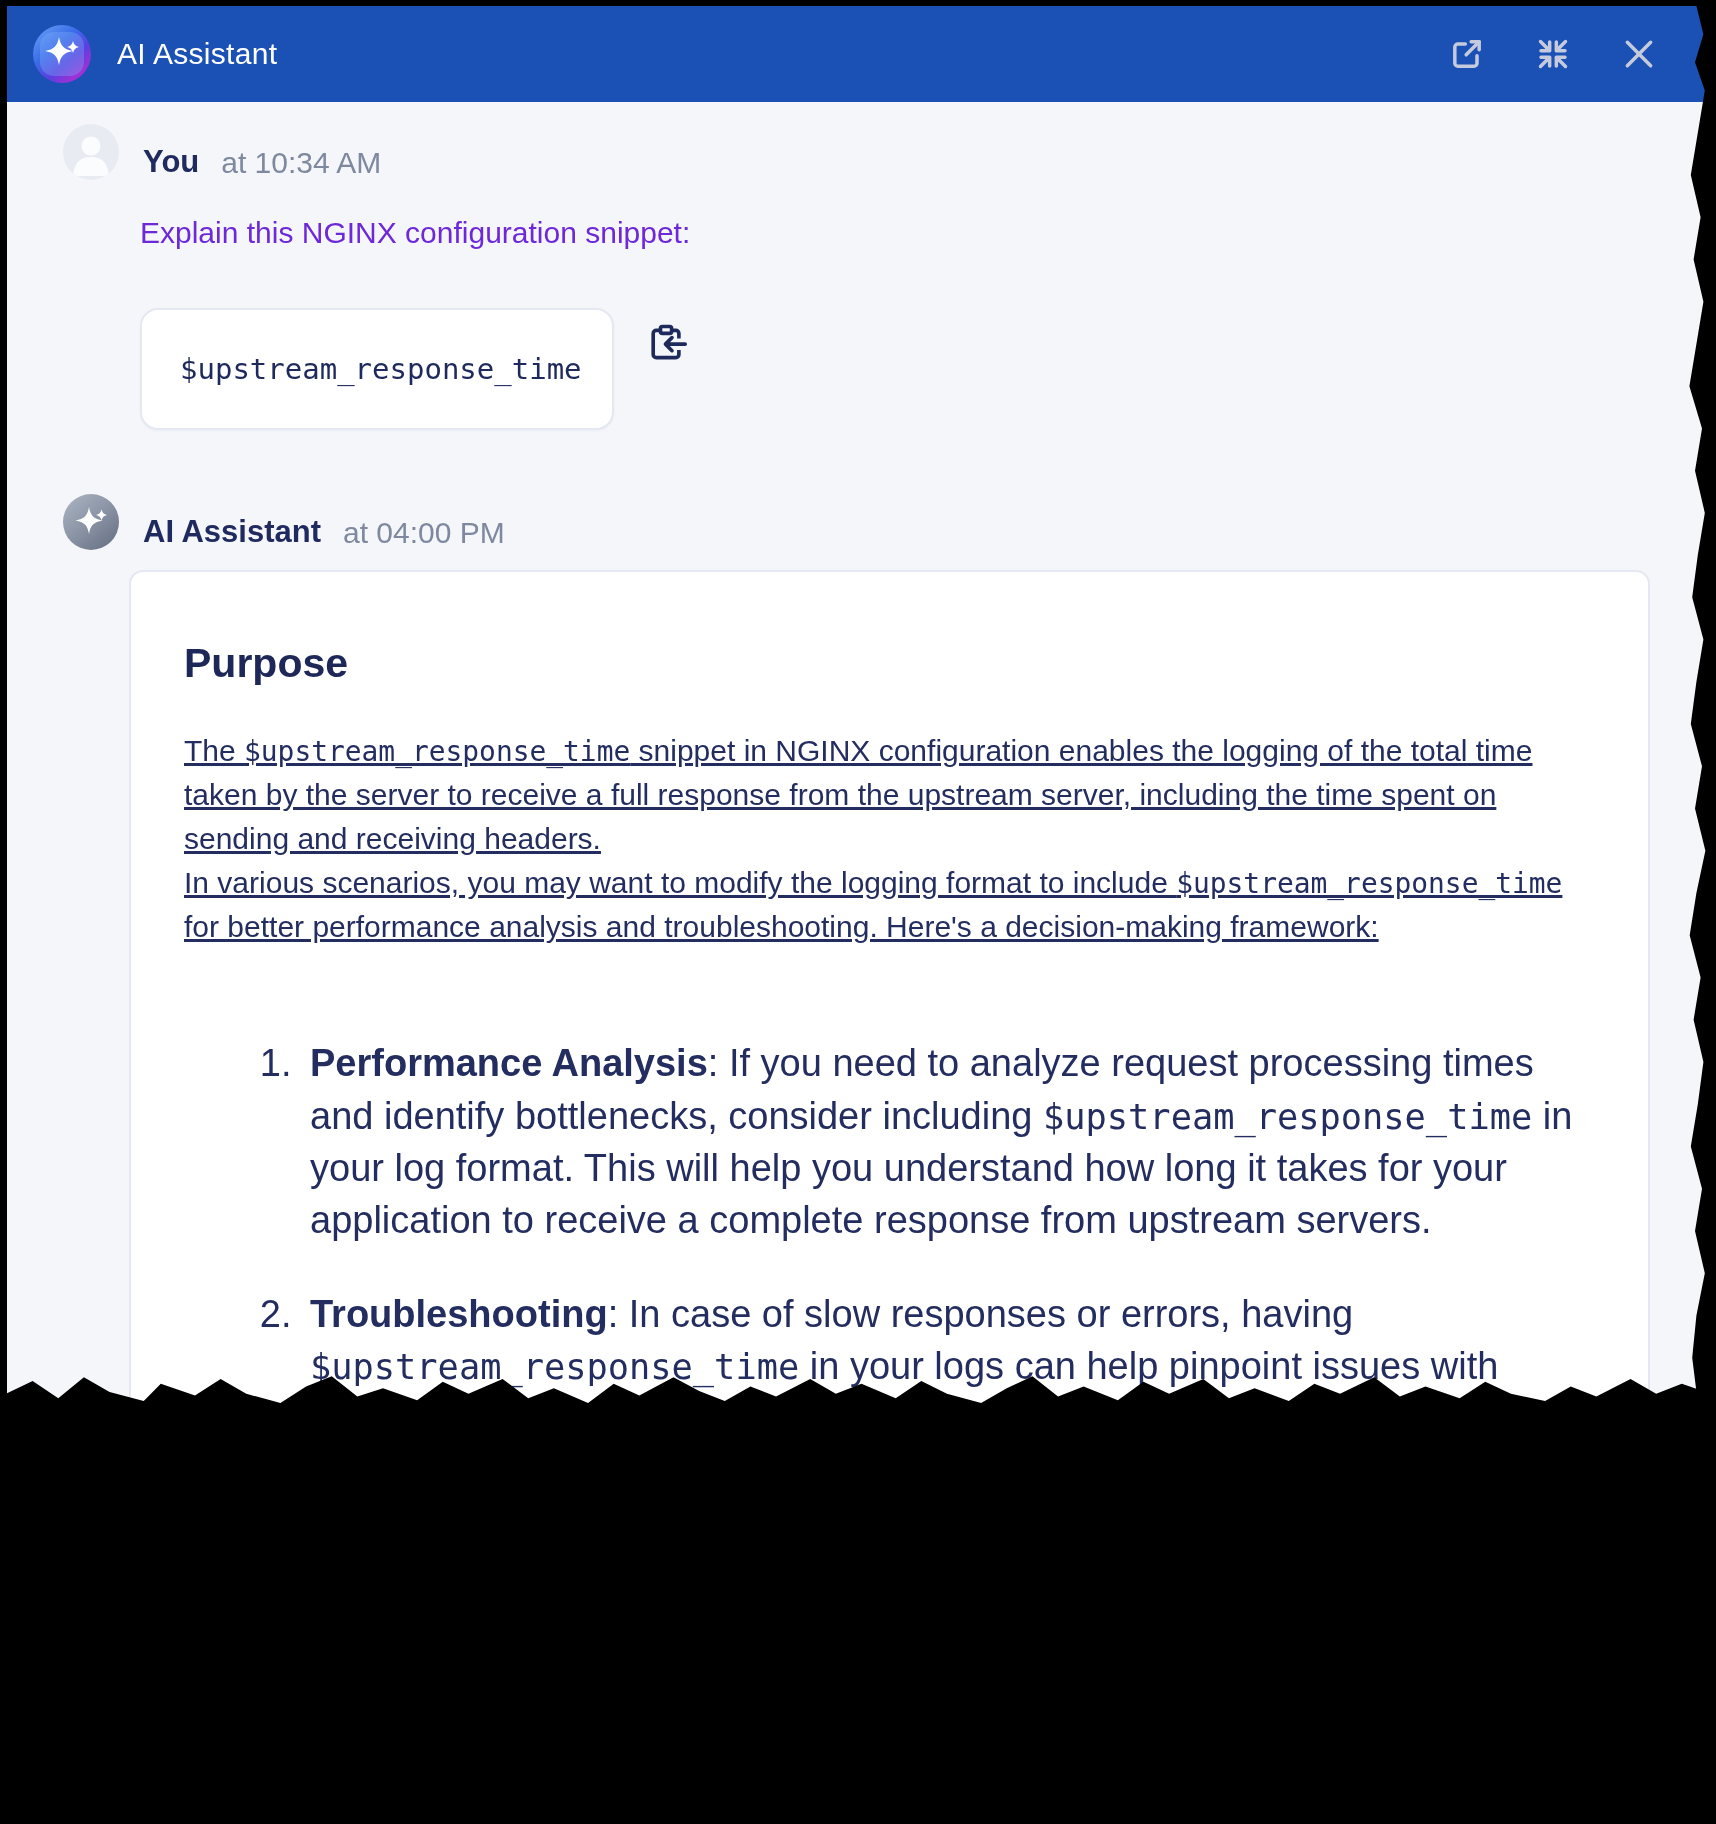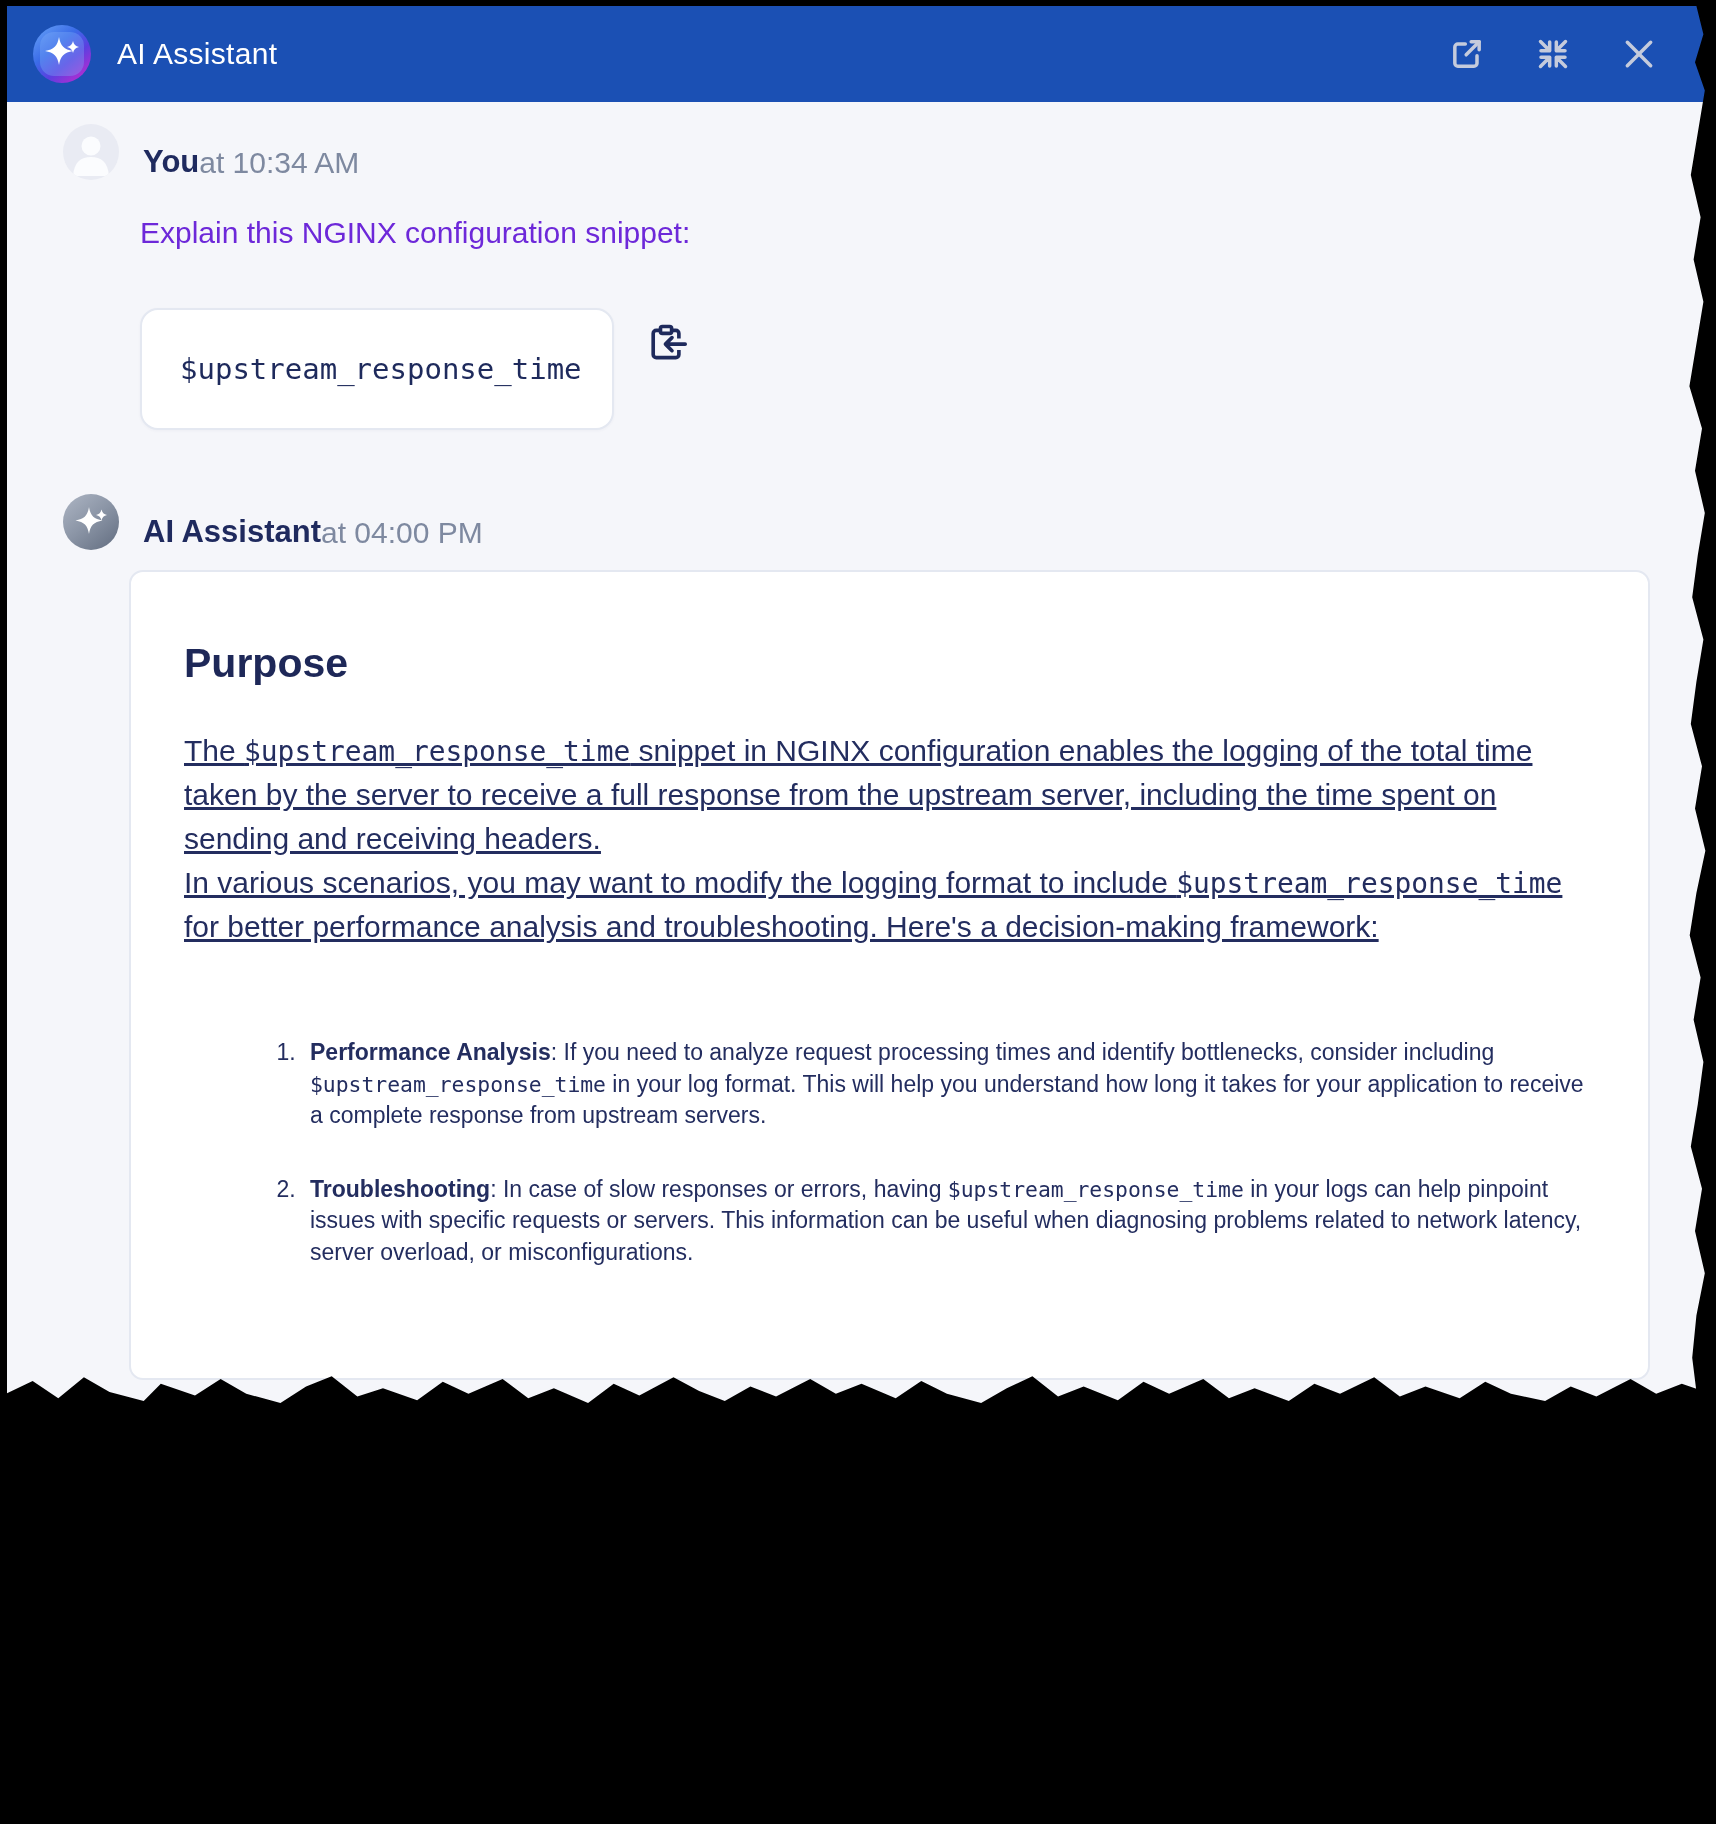--- a/index.html
+++ b/index.html
@@ -61,21 +61,21 @@
   .msg-head { display: flex; align-items: flex-end; margin-left: 56px; }
   .avatar {
     width: 56px; height: 56px; border-radius: 50%;
     flex: 0 0 auto; position: relative; overflow: hidden;
   }
   .avatar-user { background: #e9ebf3; }
   .avatar-user svg { position: absolute; inset: 0; }
   .avatar-ai { background: linear-gradient(140deg, #aeb6c4 0%, #8b95a6 48%, #616c7f 100%); }
   .avatar-ai svg { position: absolute; inset: 0; }
   .msg-author { margin-left: 24px; font-size: 31px; font-weight: 700; color: #1f2a5e; }
-  .msg-time { margin-left: 0; font-size: 30px; color: #7e89a0; }
+  .msg-time { margin-left: 22px; font-size: 30px; color: #7e89a0; }
 
   .user-text { margin: 36px 0 0 133px; font-size: 30px; color: #6d28d9; }
 
   .code-row { display: flex; align-items: flex-start; margin: 58px 0 0 133px; }
   .code-box {
     width: 474px; height: 122px;
     background: #fff; border: 2px solid #e4e8f1; border-radius: 18px;
     box-shadow: 0 1px 3px rgba(40,50,90,0.04);
     display: flex; align-items: center; padding-left: 38px;
   }
@@ -88,21 +88,21 @@
     background: #fff; border: 2px solid #e4e8f1; border-radius: 14px;
     padding: 52px 64px 68px 53px;
   }
   .response-card h2 { font-size: 41px; font-weight: 700; color: #1e2858; margin-top: 16px; }
   .response-card h2 + p { margin-top: 42px; }
   .response-card p { font-size: 30px; line-height: 1.47; color: #232d5f; text-decoration: underline; }
   .response-card .h-gap { margin-top: 66px; }
   code.inline { font-family: "DejaVu Sans Mono", monospace; font-size: 0.93em; color: #232d5f; }
   .b { font-weight: 700; }
   .framework-list { margin: 88px 0 0 0; padding-left: 118px; }
-  .framework-list li { font-size: 23px; line-height: 1.37; color: #232d5f; margin-bottom: 42px; padding-left: 8px; }
+  .framework-list li { font-size: 38px; line-height: 1.37; color: #232d5f; margin-bottom: 42px; padding-left: 8px; }
   .framework-list li::marker { color: #232d5f; }
 
   .feedback-row { display: flex; align-items: center; gap: 42px; margin: 24px 0 0 126px; }
   .fbtn { width: 48px; height: 48px; cursor: pointer; }
   .fbtn svg { width: 46px; height: 46px; stroke: #98a2b8; stroke-width: 1.9; fill: none; stroke-linecap: round; stroke-linejoin: round; }
 
   .gap-lg { height: 64px; }
 </style>
 </head>
 <body>

